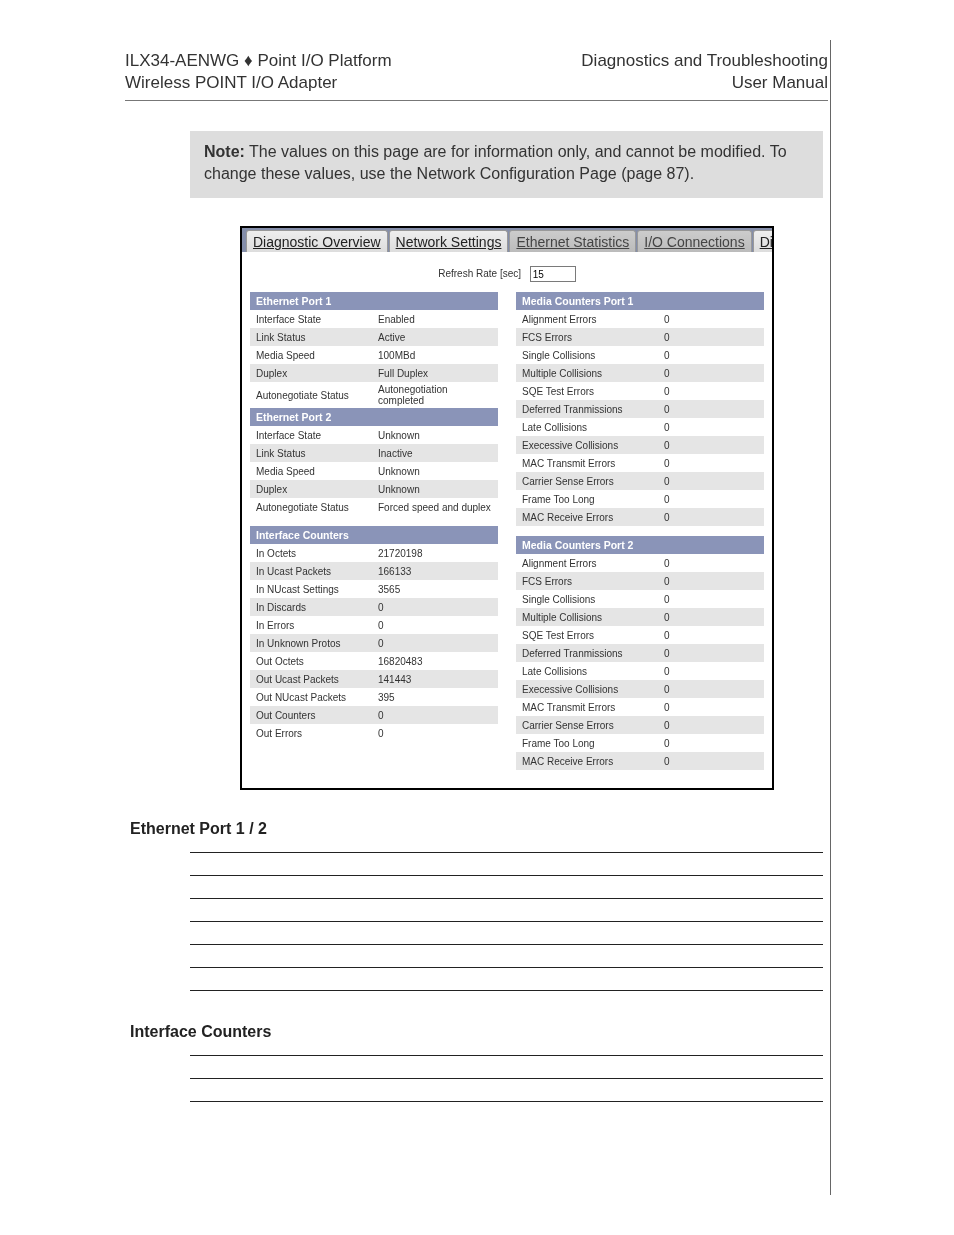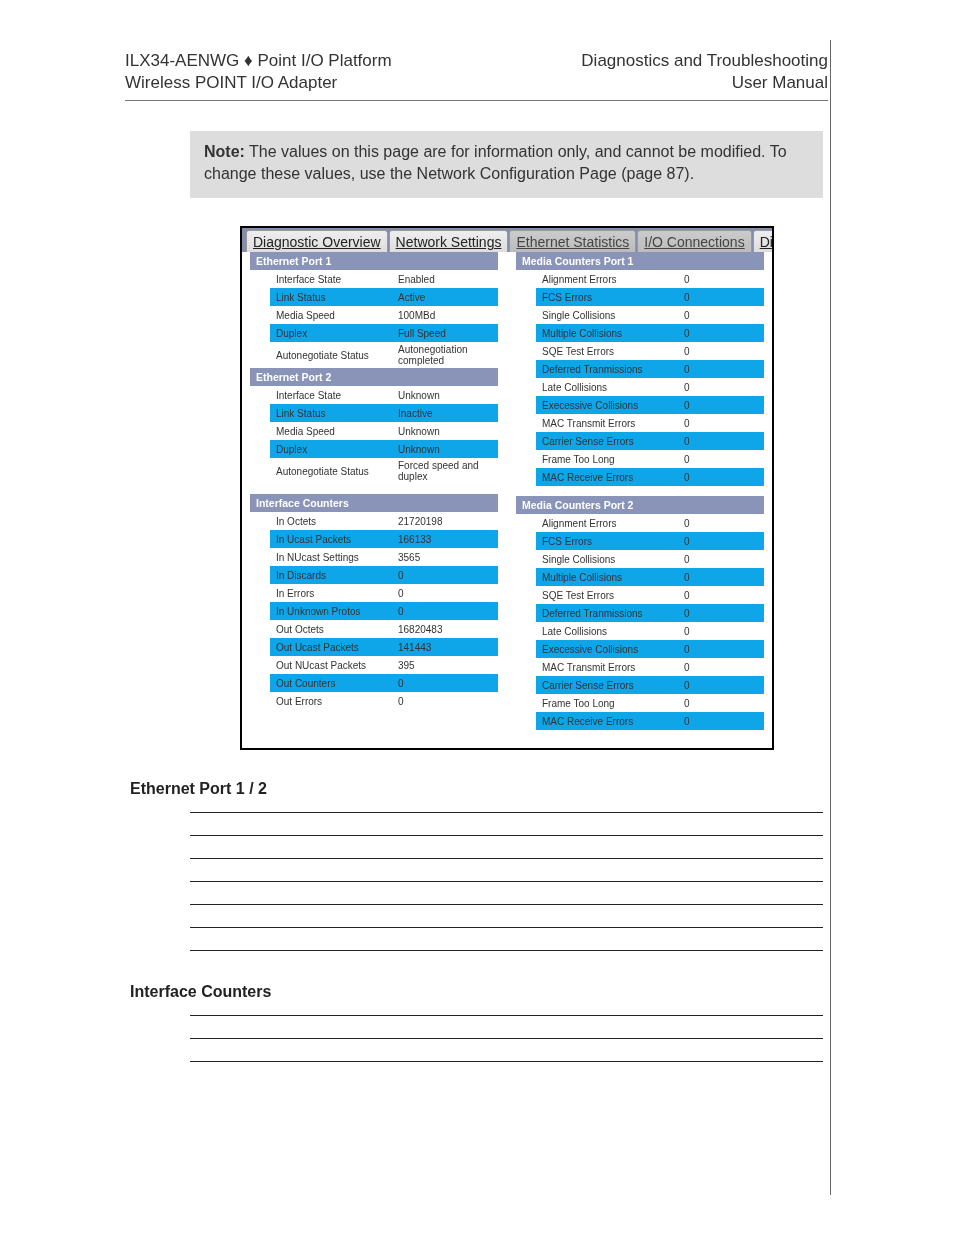--- a/index.html
+++ b/index.html
@@ -112,23 +112,22 @@
     color: #fff;
     font-weight: bold;
     padding: 3px 6px;
     font-size: 10.5px;
   }
   .row {
     display: flex;
     padding: 2px 6px;
     min-height: 14px;
     align-items: center;
-    margin-left: 20px;
-  }
-  .row.alt { background: #0ea5e9; }
+  }
+  .row.alt { background: #e5e5e5; }
   .row .k { flex: 0 0 122px; color:#333; }
   .row .v { flex: 1; color:#333; }
   .col.right .row .k { flex: 0 0 142px; }
   .col.right .row .v { flex: 0 0 50px; text-align:left; }
   .spacer { height: 10px; }
   .h2 {
     margin-left: 70px;
     font-weight: bold;
     font-size: 16px;
     color: #222;
@@ -169,38 +168,42 @@
   </div>
 
   <div class="screenshot-wrap">
     <div class="tabs">
       <div class="tab">Diagnostic Overview</div>
       <div class="tab">Network Settings</div>
       <div class="tab tab-dim">Ethernet Statistics</div>
       <div class="tab tab-dim">I/O Connections</div>
       <div class="tab">Diagnost</div>
     </div>
+    <div class="refresh-row">
+      <span>Refresh Rate [sec]</span>
+      <input type="text" value="15" style="">
+    </div>
     <div class="columns">
       <div class="col left">
         <div class="grp-hdr">Ethernet Port 1</div>
         <div class="row">
             <span class="k">Interface State</span>
             <span class="v">Enabled</span>
           </div>
         <div class="row alt">
             <span class="k">Link Status</span>
             <span class="v">Active</span>
           </div>
         <div class="row">
             <span class="k">Media Speed</span>
             <span class="v">100MBd</span>
           </div>
         <div class="row alt">
             <span class="k">Duplex</span>
-            <span class="v">Full Speed</span>
+            <span class="v">Full Duplex</span>
           </div>
         <div class="row">
             <span class="k">Autonegotiate Status</span>
             <span class="v">Autonegotiation completed</span>
           </div>
 
         <div class="grp-hdr">Ethernet Port 2</div>
         <div class="row">
             <span class="k">Interface State</span>
             <span class="v">Unknown</span>

